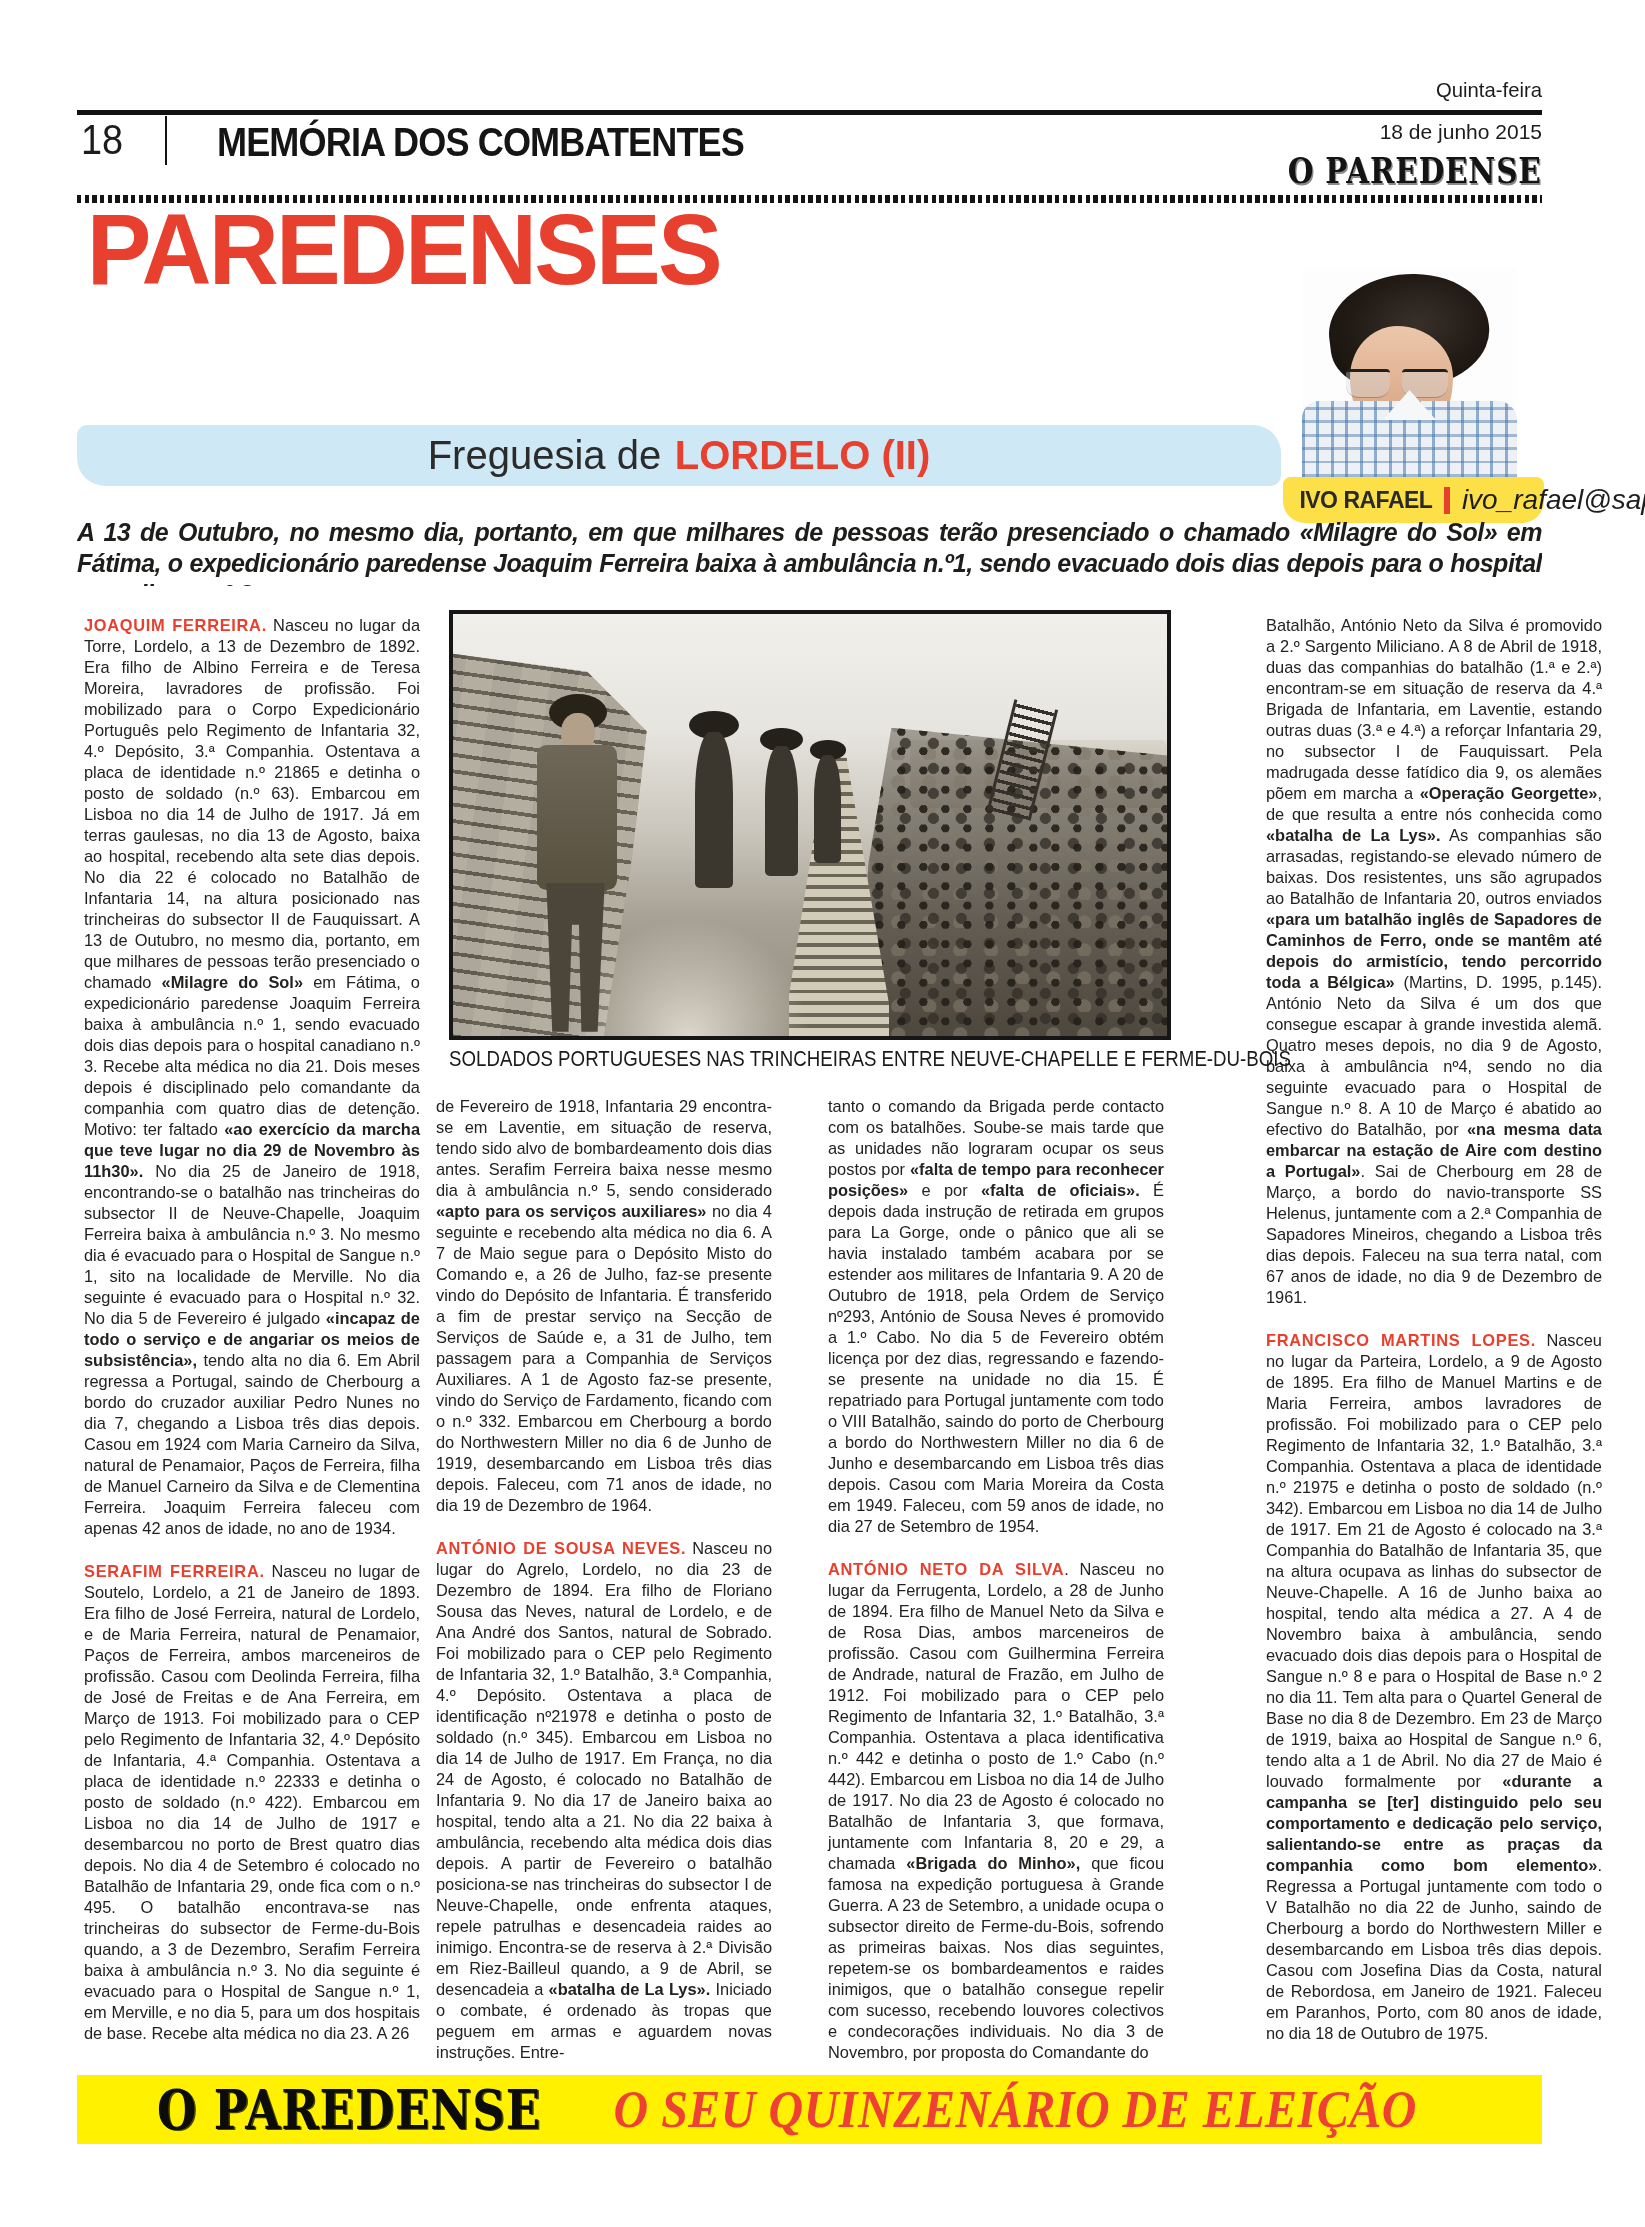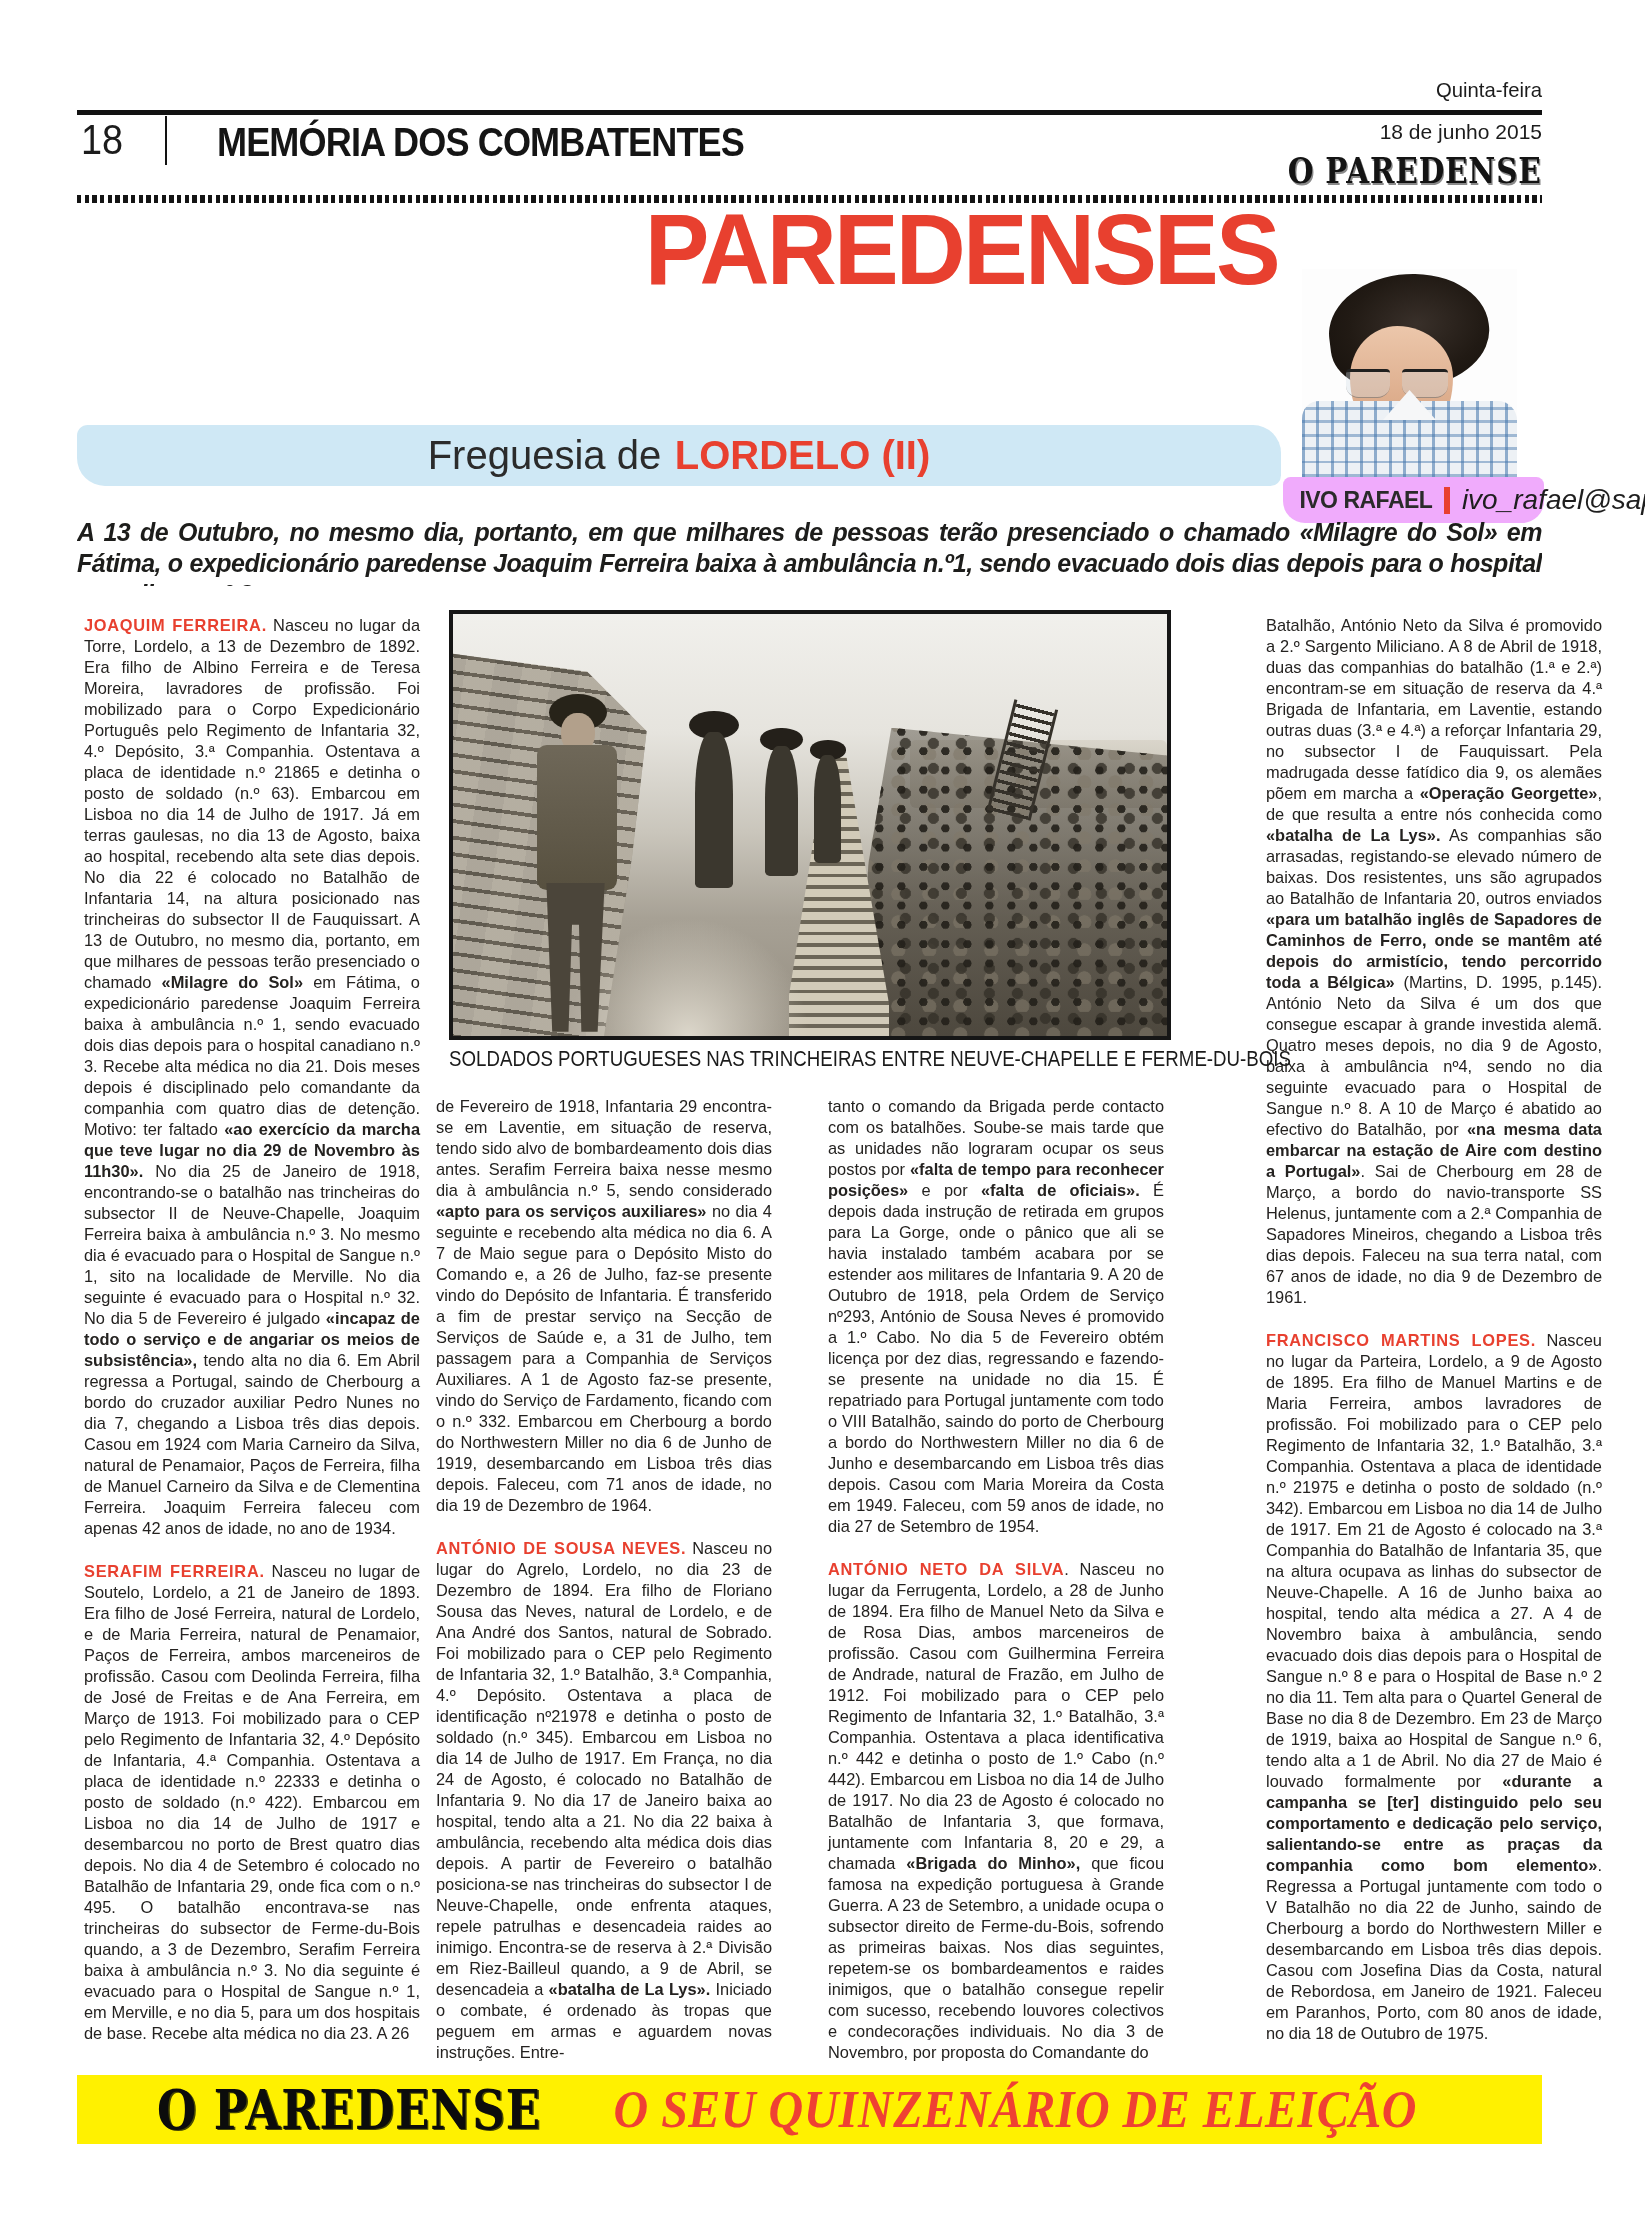--- a/index.html
+++ b/index.html
@@ -17,21 +17,21 @@
   .top-rule{position:absolute;top:110px;left:77px;width:1465px;height:4.8px;background:#121212;}
   .pagenum{position:absolute;top:116px;left:81px;font-size:42px;transform:scaleX(.9);transform-origin:left top;color:#1c1c1c;}
   .pagenum-bar{position:absolute;top:116px;left:165px;width:2.4px;height:49px;background:#121212;}
   .section-title{position:absolute;top:119px;left:217px;font-size:41px;font-weight:700;letter-spacing:-1px;transform:scaleX(.88);transform-origin:left top;color:#151515;}
   .date{position:absolute;top:120px;right:103px;font-size:21px;color:#1c1c1c;}
   .masthead-header{position:absolute;top:149px;right:103px;font-family:"DejaVu Serif",serif;font-weight:700;font-size:36px;letter-spacing:1px;color:#141414;text-shadow:1.5px 1.5px 0 #8a8a8a;transform:scaleX(.82);transform-origin:right top;white-space:nowrap;}
   .dashed-rule{position:absolute;top:195px;left:77px;width:1465px;height:7.7px;
     background:repeating-linear-gradient(90deg,#141414 0 4.4px,transparent 4.4px 7.7px);}
 
   
-  .headline{position:absolute;left:84px;top:203px;width:1204px;text-align:right;}
+  .headline{position:absolute;left:77px;top:203px;width:1204px;text-align:left;}
   .hl1{display:inline-block;font-size:100px;line-height:92px;font-weight:700;letter-spacing:-2.9px;color:var(--accent);transform:scaleX(.97);}
   .hl2{display:block;font-size:116px;line-height:111px;font-weight:700;letter-spacing:-3.9px;color:#1c1c1a;margin-top:2.9px;}
 
   
   .subtitle-band{position:absolute;left:77px;top:425px;width:1204px;height:61px;background:var(--band);
     border-radius:10.6px 28px 10.6px 28px;display:flex;align-items:center;justify-content:center;font-size:40px;}
   .subtitle-prefix{color:#2b2b2b;}
   .subtitle-highlight{color:var(--accent);font-weight:700;margin-left:.34em;}
 
   
@@ -39,21 +39,21 @@
   .hs-hair{position:absolute;top:4.8px;left:26.6px;width:160px;height:114px;background:radial-gradient(ellipse at 55% 45%,#39302a 0%,#211a14 55%,#140f0b 100%);border-radius:48% 52% 46% 40%;transform:rotate(-7deg);}
   .hs-face{position:absolute;top:57px;left:48px;width:103px;height:122px;background:linear-gradient(180deg,#ecc7ab 0%,#dcab8a 65%,#c9947602 100%),linear-gradient(180deg,#e9c2a5,#cf9d7e);border-radius:46% 54% 48% 52% / 42% 42% 58% 58%;}
   .hs-glass-l,.hs-glass-r{position:absolute;top:100px;height:25px;border-top:3.4px solid #20201f;border-bottom:1.5px solid rgba(40,40,40,.35);background:rgba(210,220,228,.35);}
   .hs-glass-l{left:44px;width:44px;border-radius:3.9px 3.9px 12.6px 12.6px;}
   .hs-glass-r{left:100px;width:46px;border-radius:3.9px 3.9px 12.6px 12.6px;}
   .hs-shirt{position:absolute;bottom:0;left:0;width:100%;height:76px;border-radius:17.4px 19.3px 0 0;background:
     repeating-linear-gradient(90deg,rgba(64,115,170,.55) 0 2.9px,transparent 2.9px 14.5px),
     repeating-linear-gradient(0deg,rgba(64,115,170,.45) 0 2.9px,transparent 2.9px 13.5px),
     #edf1f5;}
   .hs-collar{position:absolute;bottom:57px;left:81px;width:53px;height:30px;background:#f6f7f8;clip-path:polygon(0 100%,50% 0,100% 100%);}
-  .byline-bar{position:absolute;left:1283px;top:477px;width:261px;height:46px;background:#f0abfc;border-radius:7.7px 7.7px 22px 22px;display:flex;align-items:center;padding-left:16.4px;box-sizing:border-box;}
+  .byline-bar{position:absolute;left:1283px;top:477px;width:261px;height:46px;background:#fde047;border-radius:7.7px 7.7px 22px 22px;display:flex;align-items:center;padding-left:16.4px;box-sizing:border-box;}
   .byline-author{font-size:23px;font-weight:700;letter-spacing:-0.5px;color:#2a2a2a;white-space:nowrap;}
   .byline-sep{width:6.3px;height:27px;background:var(--accent);margin:0 11.6px;flex:none;}
   .byline-email{font-family:Liberation Sans, sans-serif;font-style:italic;font-size:28px;color:#1e1e1e;white-space:nowrap;}
 
   
   .lead{position:absolute;left:77px;top:517px;width:1465px;height:69px;overflow:hidden;
     font-size:25px;line-height:31px;font-weight:700;font-style:italic;letter-spacing:-0.5px;
     text-align:justify;color:#1d1d1b;}
 
   

